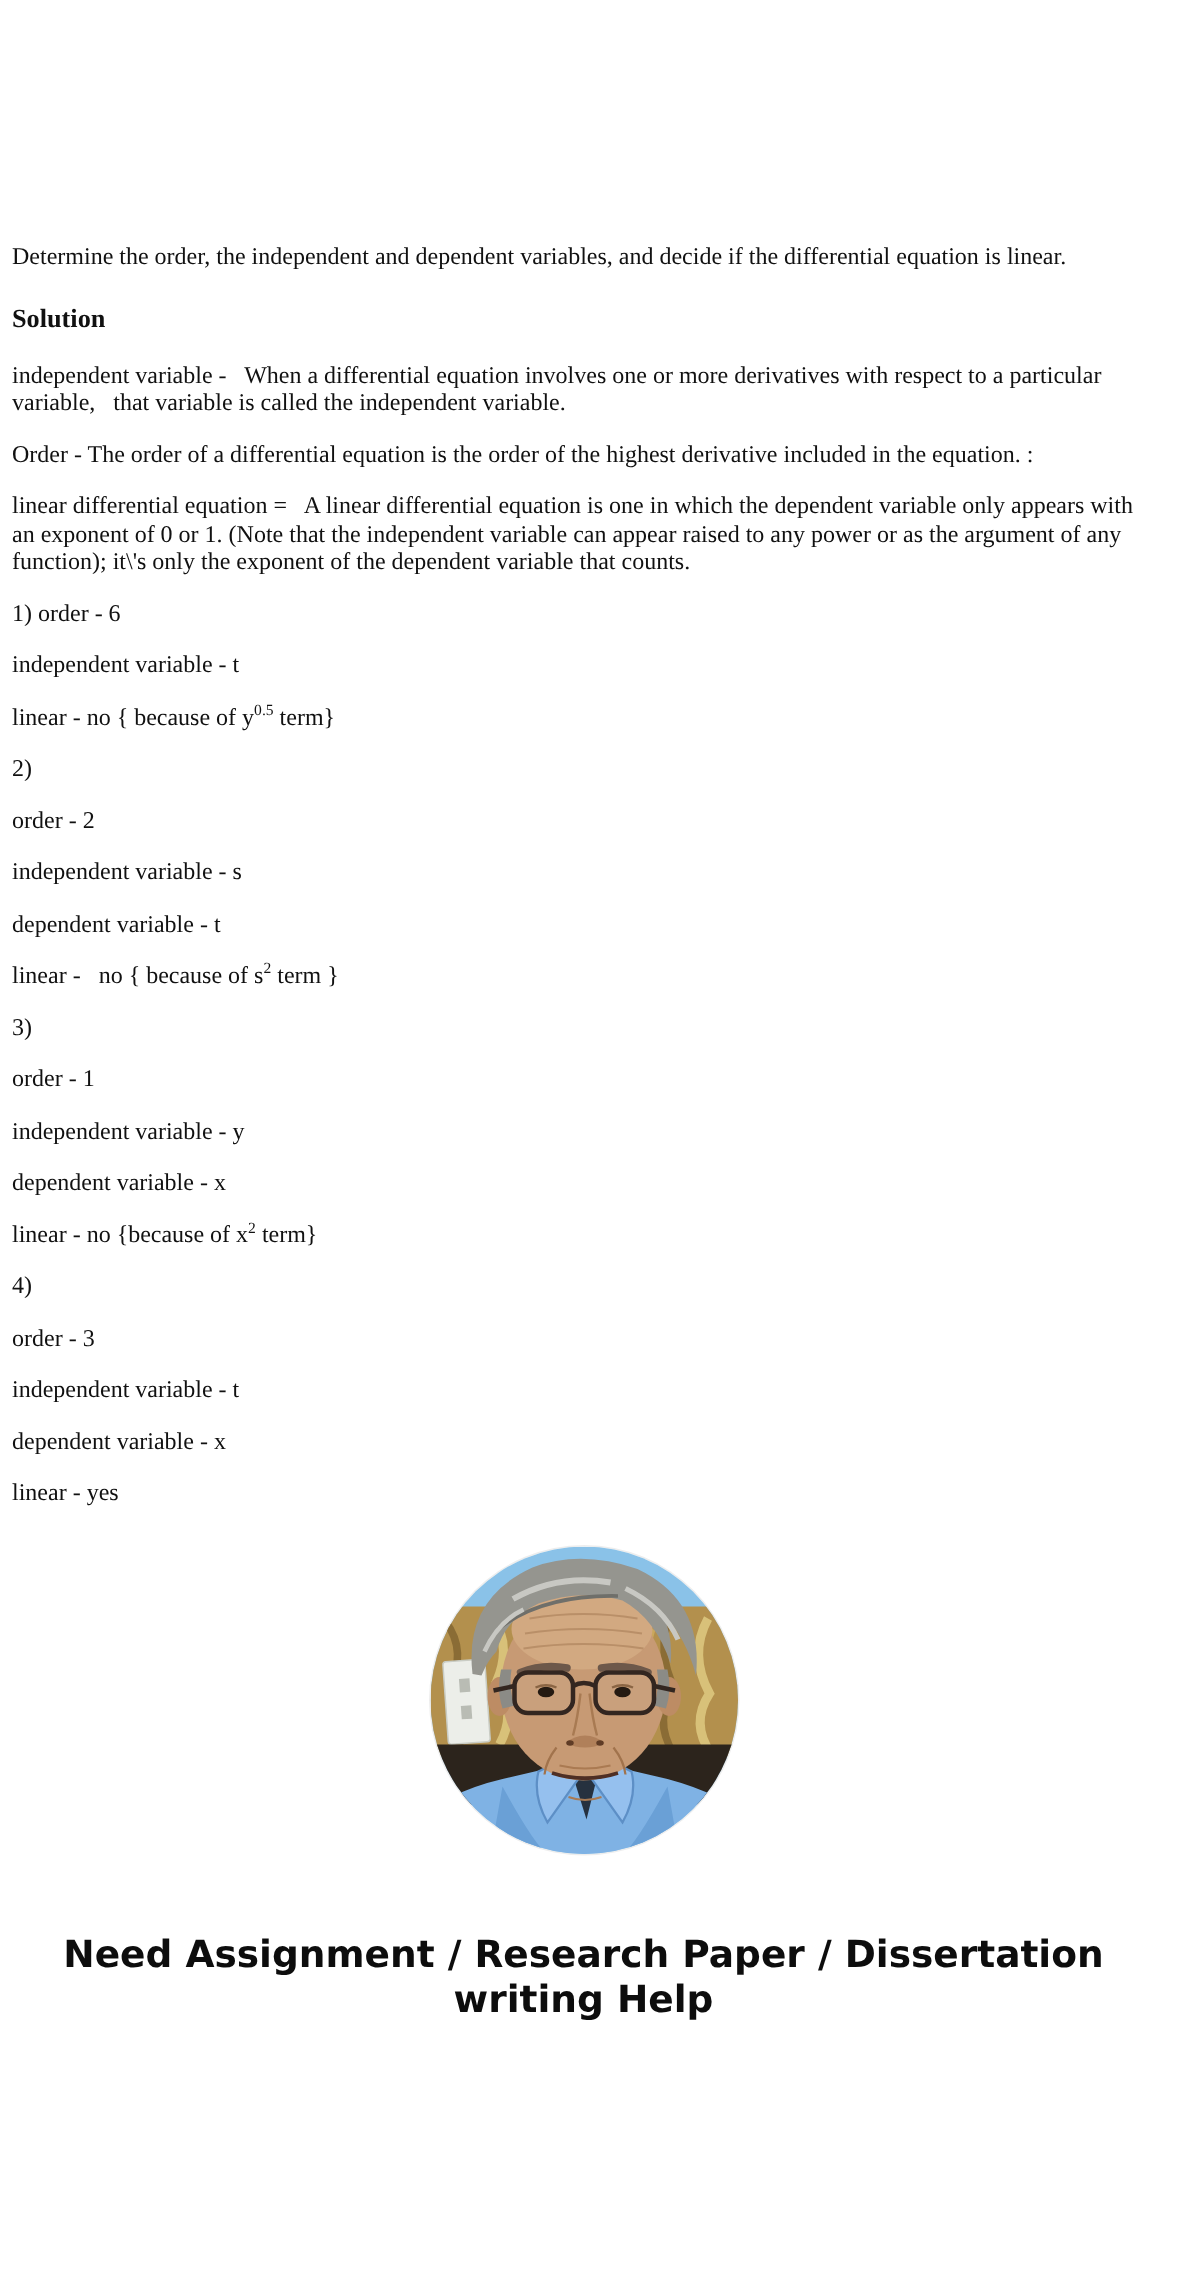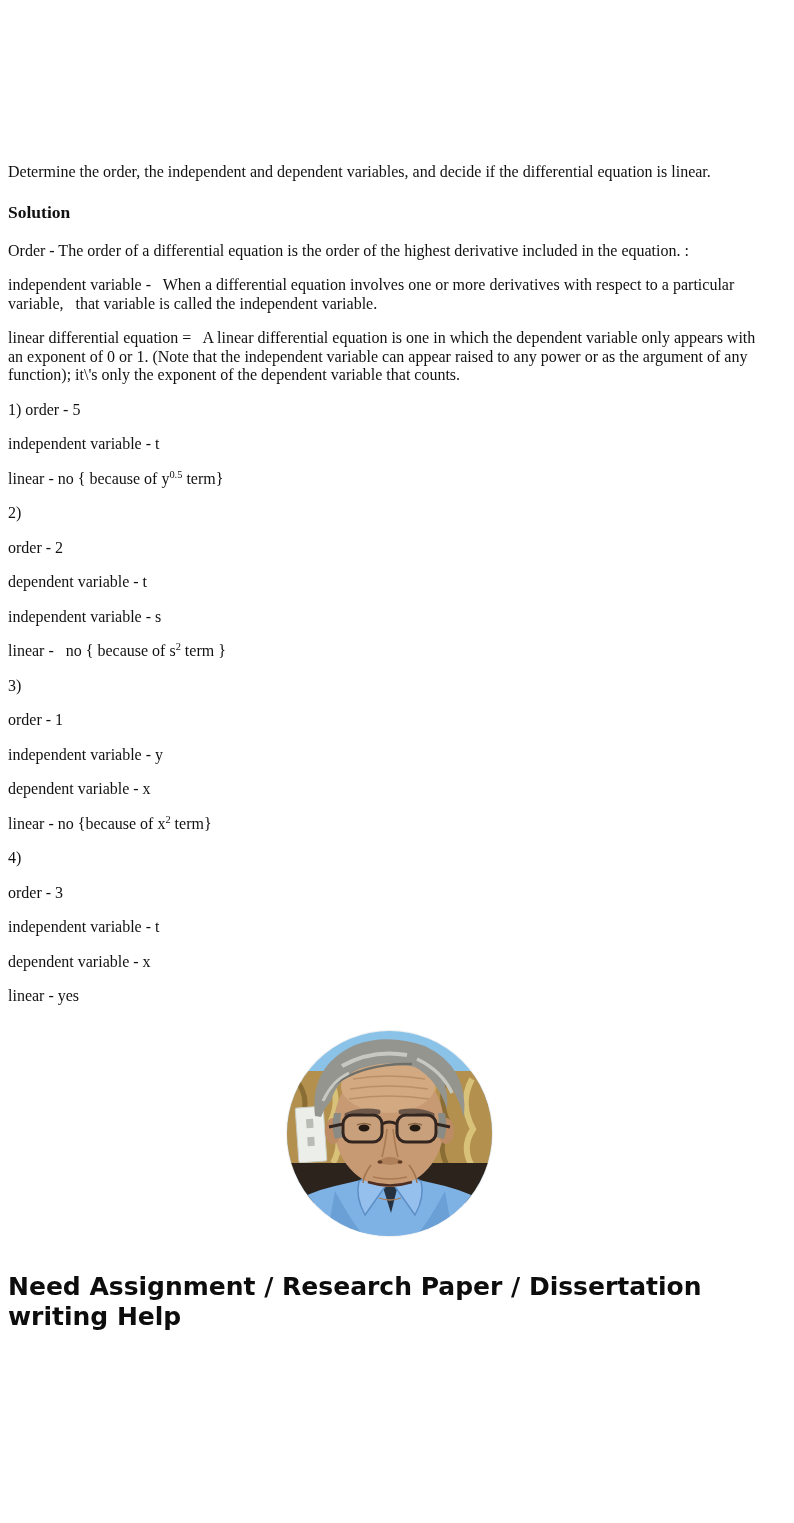--- a/index.html
+++ b/index.html
@@ -39,52 +39,52 @@
     justify-content: center;
   }
   .avatar {
     width: 205px;
     height: 205px;
     border-radius: 50%;
     overflow: hidden;
     box-shadow: 0 0 0 1px rgba(0,0,0,0.07);
   }
   .footer {
-    margin-top: 36px;
-    text-align: left;
+    margin-top: 52px;
+    text-align: center;
     font-family: "DejaVu Sans", "Liberation Sans", sans-serif;
     font-weight: 700;
     font-size: 25px;
     line-height: 30px;
     color: #0d0d0d;
     letter-spacing: 0px;
   }
 </style>
 </head>
 <body>
 
 <div class="doc">
 
   <p class="para">Determine the order, the independent and dependent variables, and decide if the differential equation is linear.</p>
 
   <h2 class="solution-heading">Solution</h2>
 
+  <p class="para">independent variable -   When a differential equation involves one or more derivatives with respect to a particular variable,   that variable is called the independent variable.</p>
   <p class="para">Order - The order of a differential equation is the order of the highest derivative included in the equation. :</p>
-  <p class="para">independent variable -   When a differential equation involves one or more derivatives with respect to a particular variable,   that variable is called the independent variable.</p>
   <p class="para">linear differential equation =   A linear differential equation is one in which the dependent variable only appears with an exponent of 0 or 1. (Note that the independent variable can appear raised to any power or as the argument of any function); it\'s only the exponent of the dependent variable that counts.</p>
 
 
-  <p class="para">1) order - 5</p>
+  <p class="para">1) order - 6</p>
   <p class="para">independent variable - t</p>
   <p class="para"><span>linear - no { because of y</span><span class="sup">0.5</span><span> term}</span></p>
 
   <p class="para">2)</p>
   <p class="para">order - 2</p>
+  <p class="para">independent variable - s</p>
   <p class="para">dependent variable - t</p>
-  <p class="para">independent variable - s</p>
   <p class="para"><span>linear -   no { because of s</span><span class="sup">2</span><span> term }</span></p>
 
   <p class="para">3)</p>
   <p class="para">order - 1</p>
   <p class="para">independent variable - y</p>
   <p class="para">dependent variable - x</p>
   <p class="para"><span>linear - no {because of x</span><span class="sup">2</span><span> term}</span></p>
 
   <p class="para">4)</p>
   <p class="para">order - 3</p>

